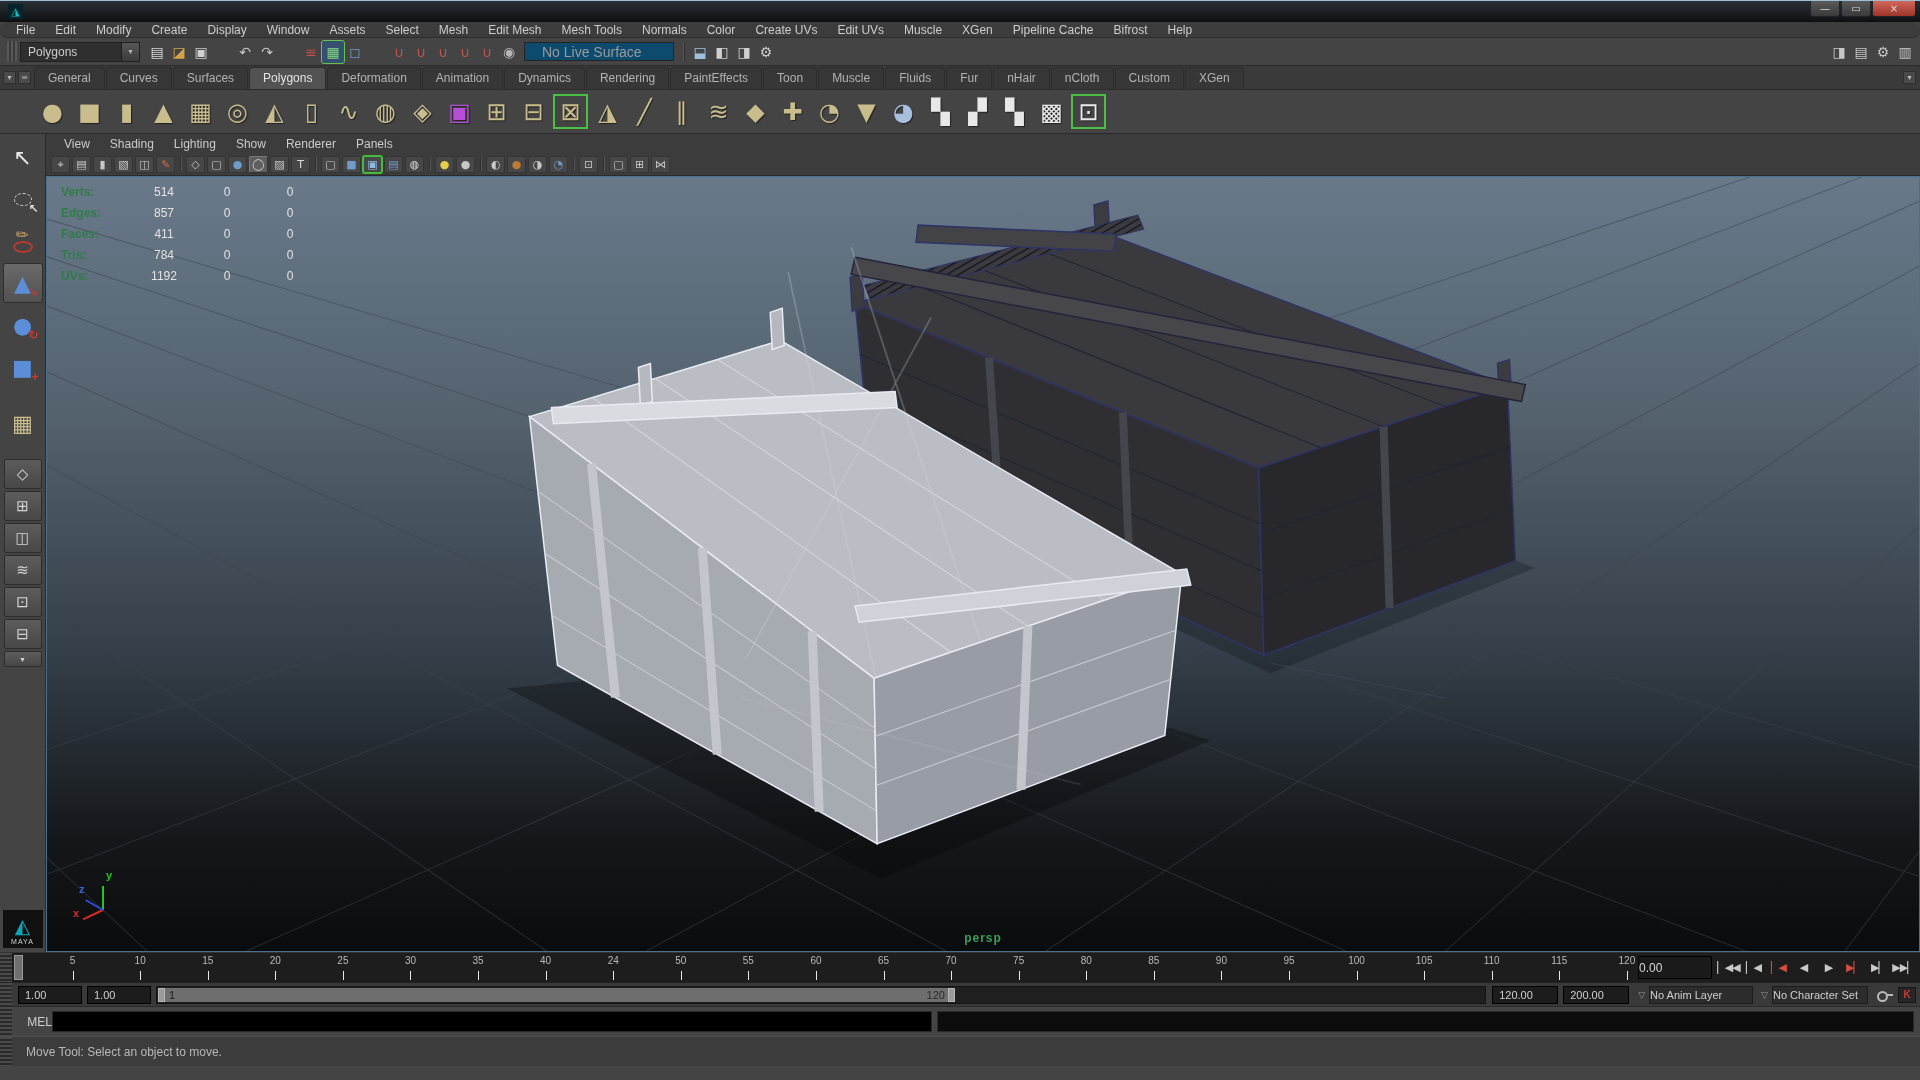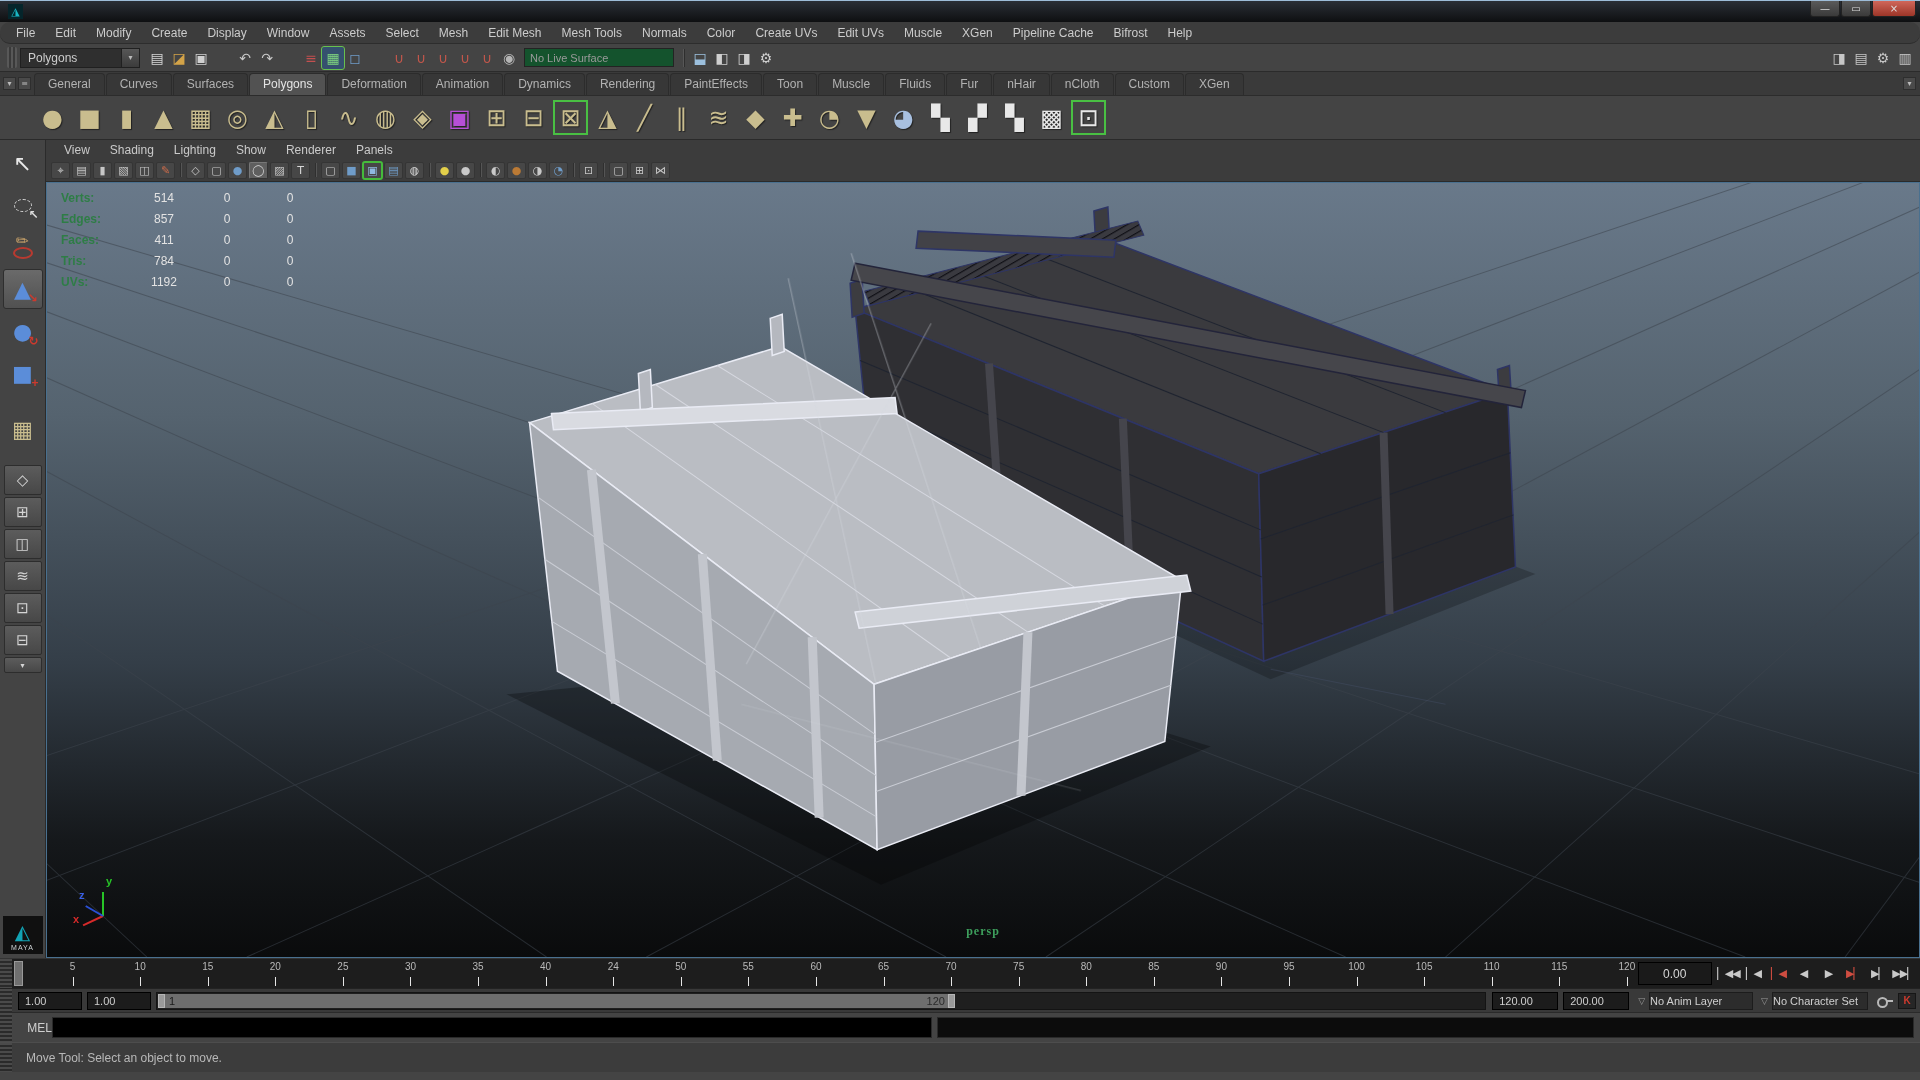--- a/index.html
+++ b/index.html
@@ -13,37 +13,37 @@
   .app-icon { width:15px; height:15px; margin:0 8px 0 4px; background:#05252b; color:#19b6c4;
               display:flex; align-items:center; justify-content:center; font-size:11px; }
   .title-text { font-size:12px; white-space:nowrap; }
   .winbtns { margin-left:auto; display:flex; align-self:flex-start; }
   .winbtn { width:30px; height:16px; display:flex; align-items:center; justify-content:center;
             background:linear-gradient(#5a5a5a,#3a3a3a); border:1px solid #222; border-top:none;
             color:#ddd; font-size:10px; border-radius:0 0 3px 3px; margin-left:1px;}
   .winbtn.close { width:44px; background:linear-gradient(#d0675a,#9c3528); }
 
   
-  .menubar { height:22px; background:#3c3c3c; border-bottom:1px solid #2d2d2d; display:flex; align-items:center; padding-left:6px;border-radius:10px;}
+  .menubar { height:16px; background:#3c3c3c; border-bottom:1px solid #2d2d2d; display:flex; align-items:center; padding-left:6px;border-radius:10px;}
   .menu-item { padding:2px 10px; color:#cccccc; font-size:12px; cursor:default; }
 
   
   .statusline { height:28px; background:#444; border-bottom:1px solid #2b2b2b; display:flex; align-items:center; padding:0 4px; }
   .grip { width:10px; height:80%; margin:0 3px; background:repeating-linear-gradient(90deg,#585858 0 2px,#3a3a3a 2px 4px); border-radius:2px;}
   .mode-select { display:flex; align-items:center; height:20px; background:#2f2f2f; border:1px solid #202020; width:120px; margin-right:6px;}
   .mode-select .lbl { flex:1; padding-left:7px; font-size:12px; color:#ccc; }
   .mode-select .arrowbox { width:18px; height:100%; background:linear-gradient(#575757,#3c3c3c); border-left:1px solid #202020;
                            display:flex; align-items:center; justify-content:center; font-size:8px; color:#bbb;}
   .sl-icon { width:22px; height:22px; display:flex; align-items:center; justify-content:center; font-size:14px; color:#cfcfcf; border-radius:2px;}
   .sl-icon.active { background:#35506e; outline:1px solid #67c14f; }
   .icon-sep { width:7px; height:20px; margin:0 2px; background:
        linear-gradient(#444,#444) ; position:relative;}
   .icon-sep::before{ content:""; position:absolute; left:3px; top:1px; bottom:1px; width:1px; background:#575757; box-shadow:1px 0 0 #2e2e2e;}
-  .live-field { width:150px; height:19px; background:#14532d; border:1px solid #232323; color:#9a9a9a;
-                font-size:11px; display:flex; align-items:center; padding-left:5px; margin:0 4px;}
+  .live-field { width:150px; height:19px; background:#0c4a6e; border:1px solid #232323; color:#9a9a9a;
+                font-size:14px; display:flex; align-items:center; padding-left:17px; margin:0 4px;}
   .sl-spacer { flex:1; }
 
   
   .shelftabs { height:24px; background:#3a3a3a; display:flex; align-items:flex-end; border-bottom:1px solid #2c2c2c;}
   .shelf-left { width:34px; display:flex; align-items:center; justify-content:center; gap:2px; height:100%; }
   .mini-btn { width:13px; height:13px; background:#4a4a4a; border:1px solid #2e2e2e; color:#bbb; font-size:8px;
               display:flex; align-items:center; justify-content:center; }
   .tab { padding:3px 13px 4px; margin-right:1px; background:#373737; color:#b2b2b2; font-size:12px;
          border:1px solid #2c2c2c; border-bottom:none; border-radius:4px 4px 0 0; }
   .tab.active { background:#525252; color:#e4e4e4; }
@@ -83,42 +83,42 @@
   .pt-icon.pressed { background:#5f5f5f; border-color:#777 #333 #333 #777; }
   .pt-icon.sep { width:7px; background:transparent; border:none; }
   .pt-icon.sep::before { content:""; width:1px; height:14px; background:#2f2f2f; box-shadow:1px 0 0 #555; }
   .canvas { position:relative; flex:1; border:1px solid #49708f; overflow:hidden;
             background:linear-gradient(var(--viewport-top,#69798a) 0%, #55636f 30%, #343e48 62%, #15181b 85%, var(--viewport-bottom,#0a0b0c) 100%); }
   .canvas svg { position:absolute; inset:0; width:100%; height:100%; }
   .hud { position:absolute; left:14px; top:4px; }
   .hud-row { display:grid; grid-template-columns:72px 62px 64px 62px; height:21px; align-items:center; }
   .hud-label { color:var(--hud-label,#2e7d46); font-weight:bold; font-size:12px; }
   .hud-val { color:#e3e3e3; font-weight:normal; font-size:12px; text-align:center; }
-  .persp-label { position:absolute; left:50%; transform:translateX(-50%); bottom:18px; color:var(--persp-label,#3d9e5c);
-                 font-weight:bold; font-size:12px; letter-spacing:1px;font-family:Liberation Serif, serif;}
+  .persp-label { position:absolute; left:50%; transform:translateX(-50%); bottom:6px; color:var(--persp-label,#3d9e5c);
+                 font-weight:bold; font-size:12px; letter-spacing:1px;}
   .axis-gizmo { position:absolute; left:26px; bottom:24px; width:60px; height:60px; }
   .axis-line { position:absolute; transform-origin:0 50%; height:2px; }
   .axis-y { width:24px; background:#27c427; transform:rotate(-90deg); left:30px; top:42px;}
   .axis-x { width:22px; background:#d62a2a; transform:rotate(155deg); left:30px; top:42px;}
   .axis-z { width:20px; background:#2a50d6; transform:rotate(-150deg); left:30px; top:42px;}
   .axis-lab { position:absolute; font-size:11px; font-weight:bold; }
   .axis-lab.x { color:#d62a2a; left:0; top:40px;}
   .axis-lab.y { color:#27c427; left:33px; top:2px;}
   .axis-lab.z { color:#3a60e6; left:6px; top:16px;}
 
   
   .timeslider { height:30px; background:#1d1d1d; display:flex; align-items:stretch; border-top:1px solid #333;}
   .ts-grip { width:12px; background:repeating-linear-gradient(#4a4a4a 0 2px,#2a2a2a 2px 4px); }
   .ruler { flex:1; position:relative; display:flex; }
   .cursor-block { position:absolute; left:2px; top:2px; bottom:2px; width:9px; background:#6f6f6f; border:1px solid #999; }
   .tick-cell { flex:1; position:relative; }
   .tick-num { position:absolute; top:2px; right:-8px; width:30px; text-align:center; font-size:10px; color:#b9b9b9; }
   .tick-mark { position:absolute; bottom:2px; right:6px; width:1px; height:9px; background:#e6e6e6; }
   .time-field { width:74px; margin:3px 4px; background:#1a1a1a; border:1px solid #000; color:#d8d8d8;
-                font-size:12px; display:flex; align-items:center; padding-left:24px;}
+                font-size:12px; display:flex; align-items:center; padding-left:0;}
   .playback { display:flex; align-items:center; padding-right:4px; }
   .pb-btn { width:25px; height:22px; display:flex; align-items:center; justify-content:center; color:#c9c9c9;
             font-size:11px; letter-spacing:-1px; }
   .pb-btn.red { color:#cf4d41; }
 
   
   .rangeslider { height:24px; background:#393939; display:flex; align-items:center; border-top:1px solid #222; padding-right:4px;}
   .rs-field { height:18px; background:#1c1c1c; border:1px solid #000; color:#cfcfcf; font-size:11px;
               display:flex; align-items:center; padding-left:6px; margin-right:5px;}
   .w64{width:64px;} .w66{width:66px;}

